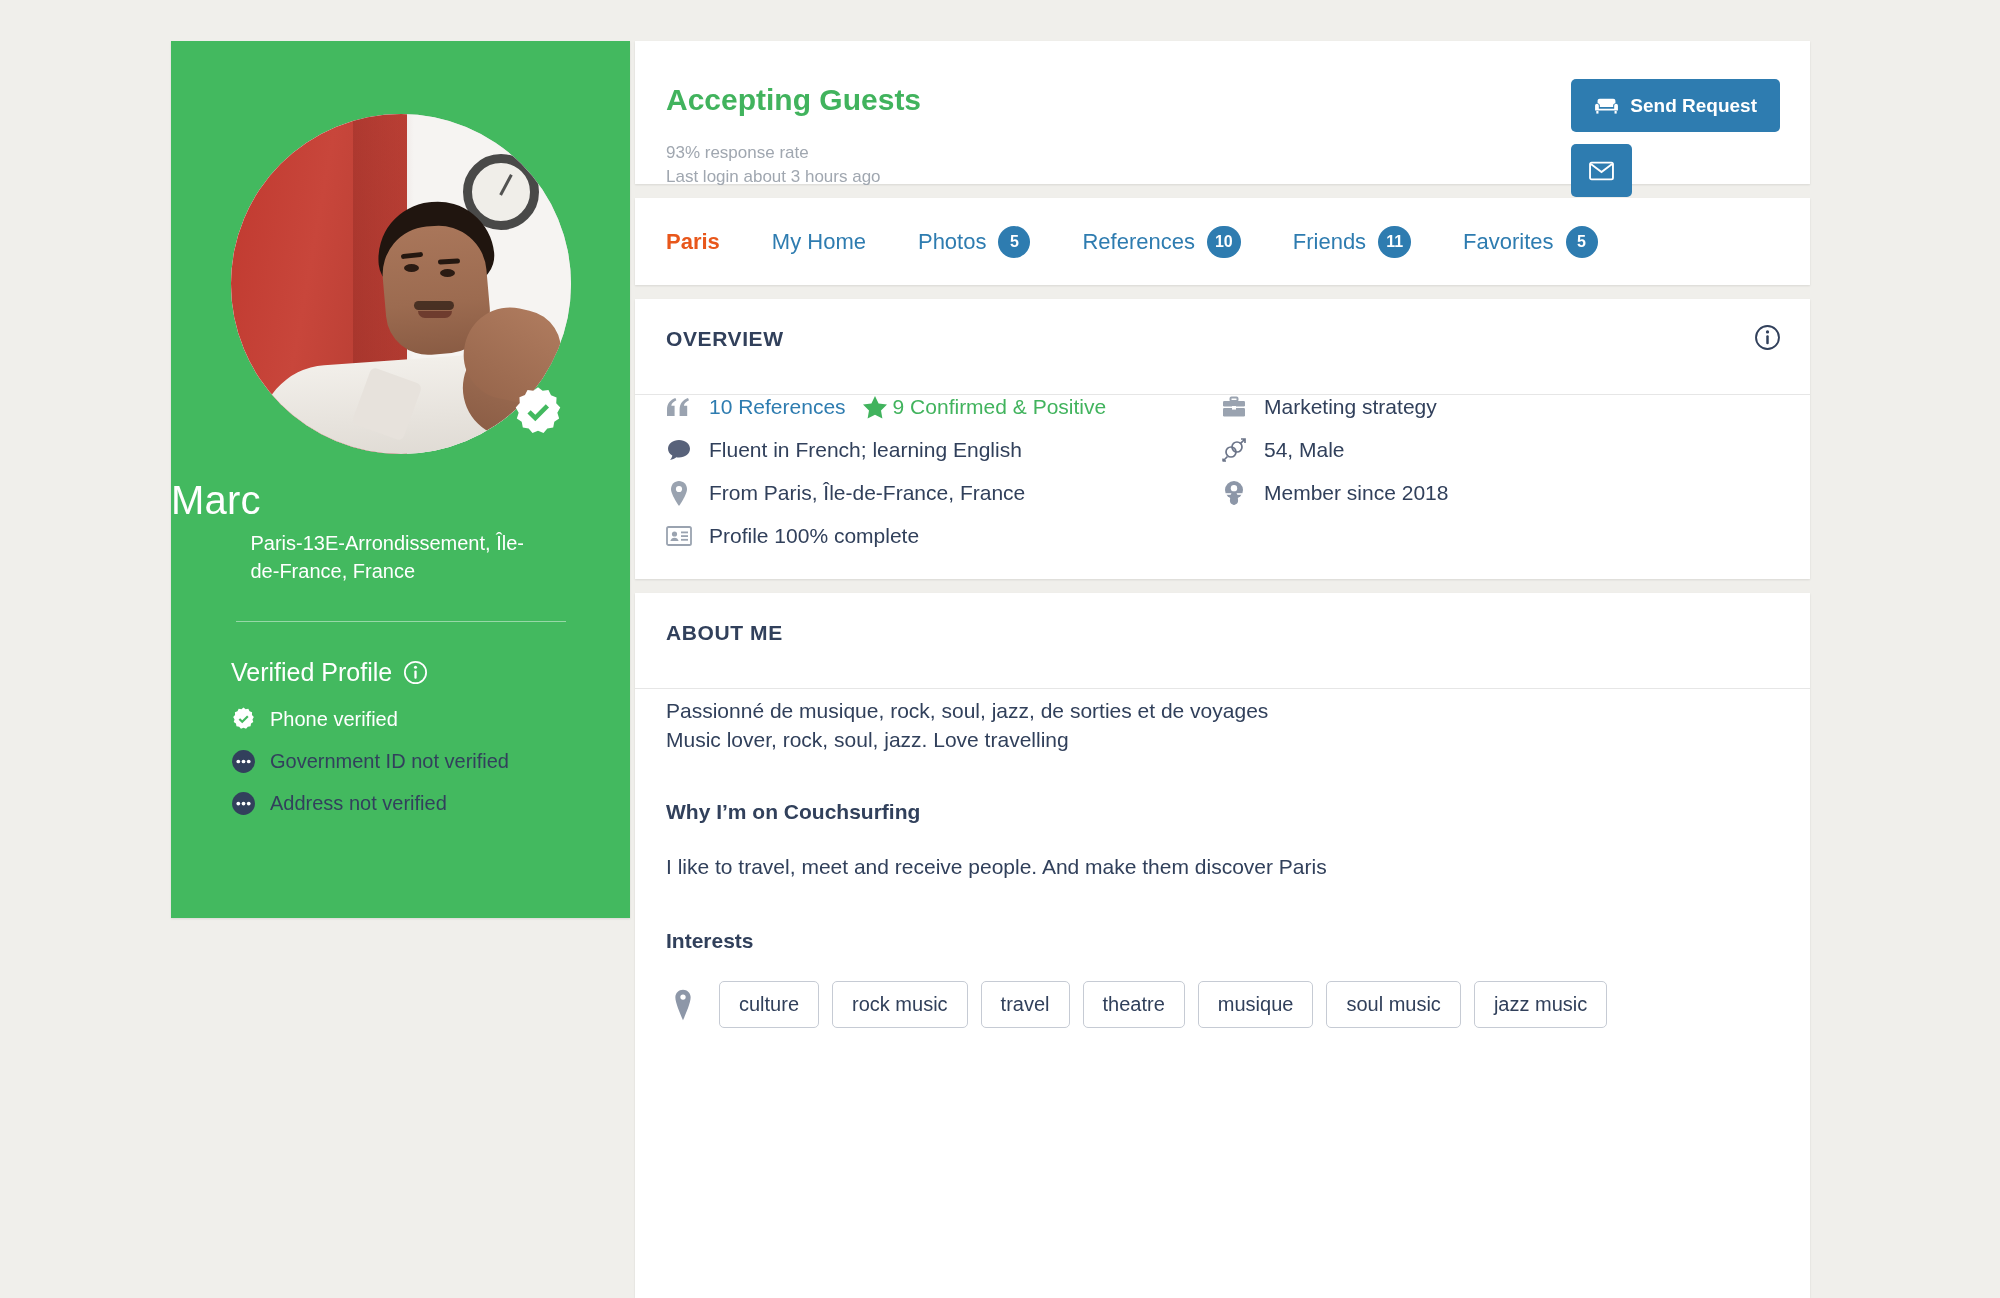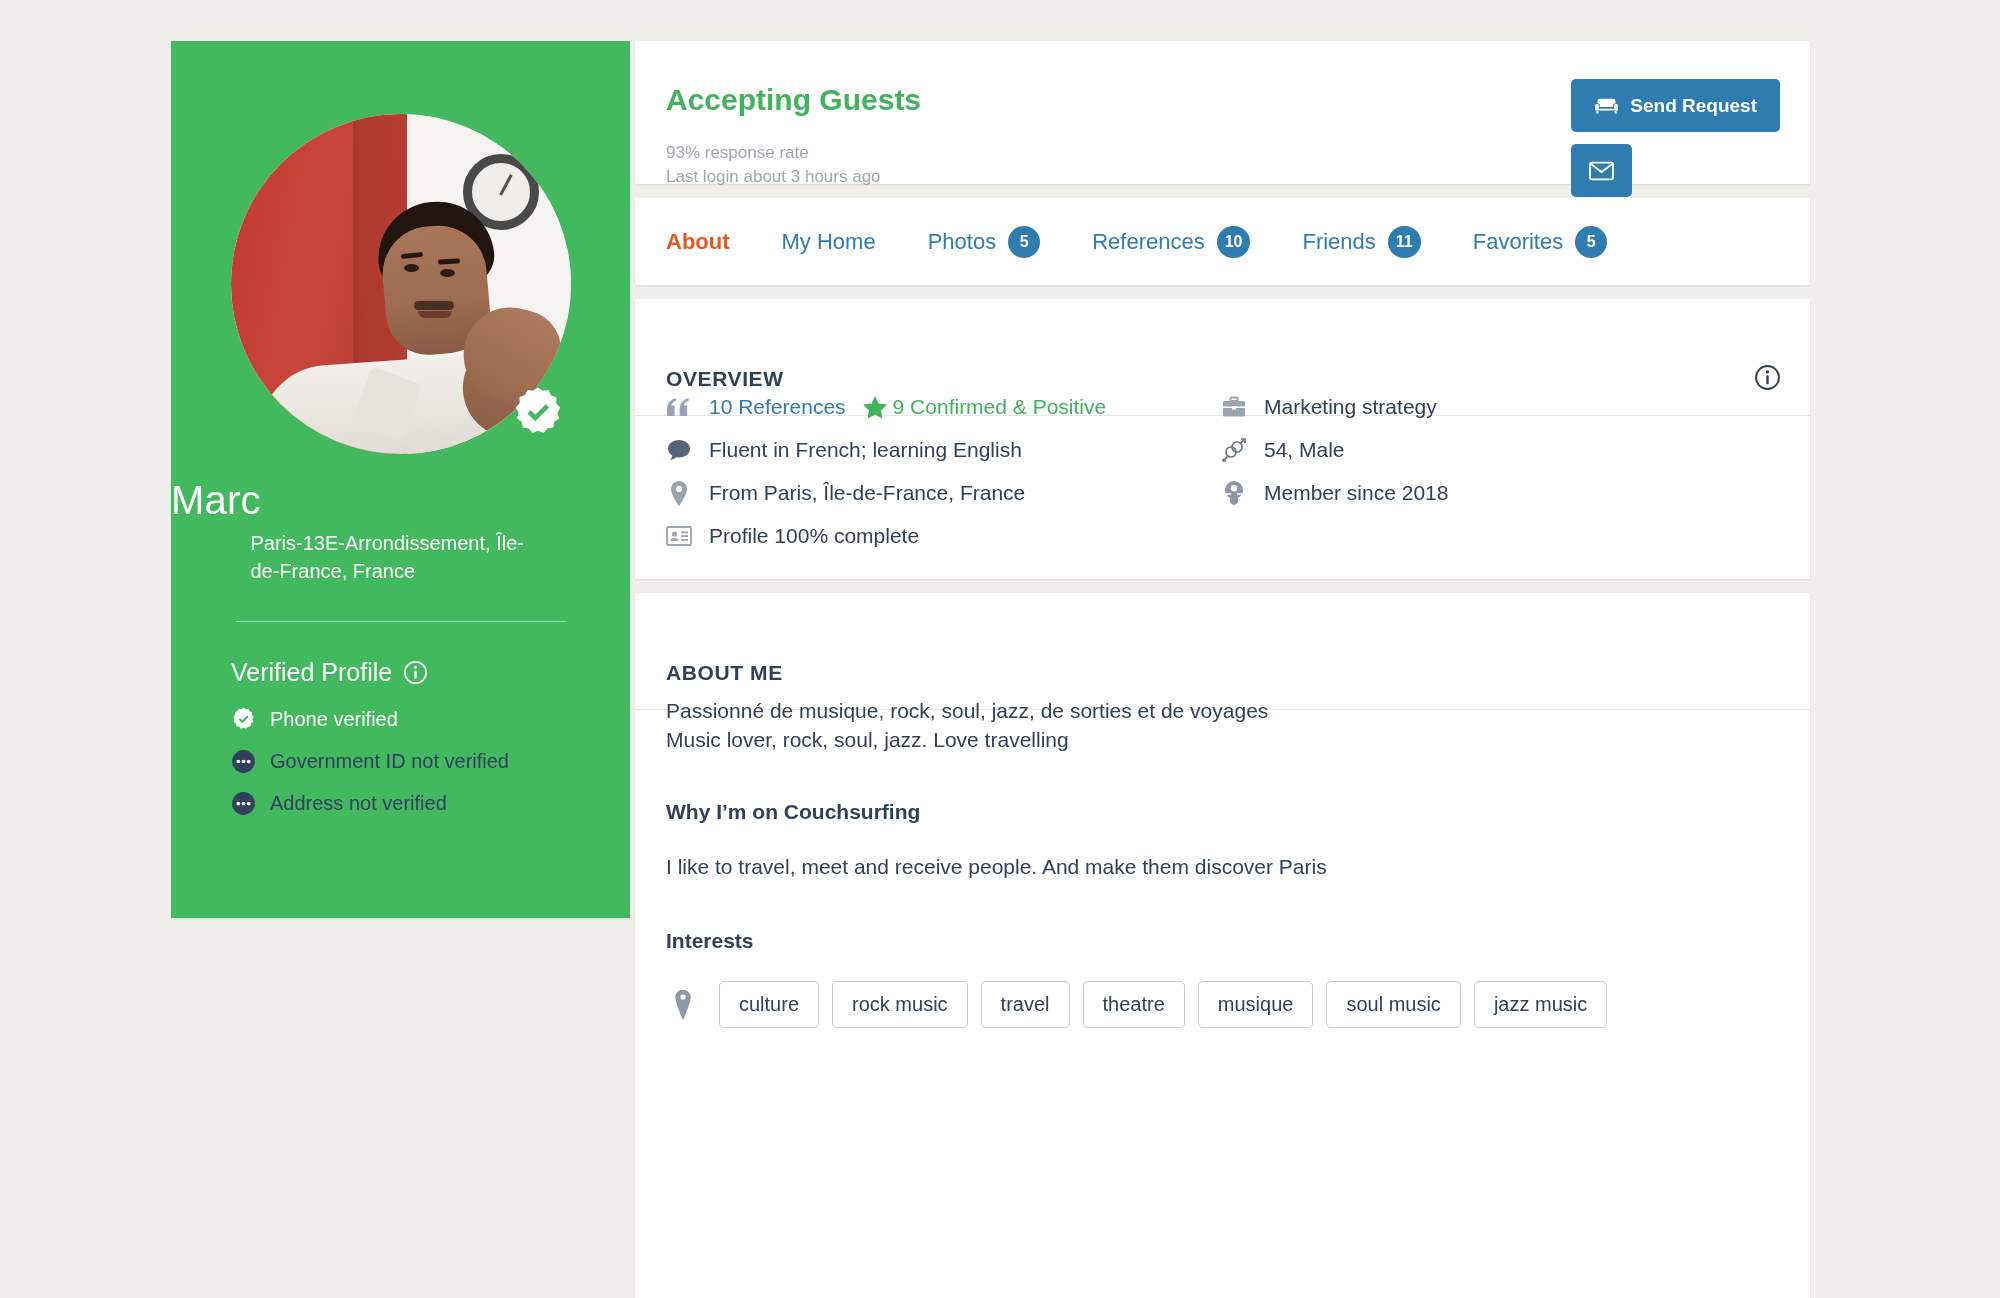--- a/index.html
+++ b/index.html
@@ -256,23 +256,22 @@
     border-radius: 16px;
     display: inline-flex;
     align-items: center;
     justify-content: center;
     padding: 0 8px;
   }
 
   
   .sec-head {
     position: absolute; left: 0; top: 0;
-    width: 100%; height: 77px;
+    width: 100%; height: 96px;
     border-bottom: 1px solid #E6E6E6;
-    margin-top: 40px;
   }
   .sec-head .sec-title {
     position: absolute; left: 31px; top: 28px;
     font-size: 21px; font-weight: 700; letter-spacing: .6px; color: #31405B;
   }
   .sec-head .info-btn {
     position: absolute; right: 29px; top: 25px; cursor: pointer;
   }
 
   
@@ -447,21 +446,21 @@
         <span>More</span>
         <span class="caret-down"></span>
       </button>
     </div>
   </div>
 
   <div class="card" id="card-tabs">
     <div class="tabs">
 
       <div class="tab active">
-        <span>About</span>
+        <span>Paris</span>
       </div>
 
       <div class="tab">
         <span>My Home</span>
       </div>
 
       <div class="tab">
         <span>Photos</span>
         <span class="badge">5</span>
       </div>

